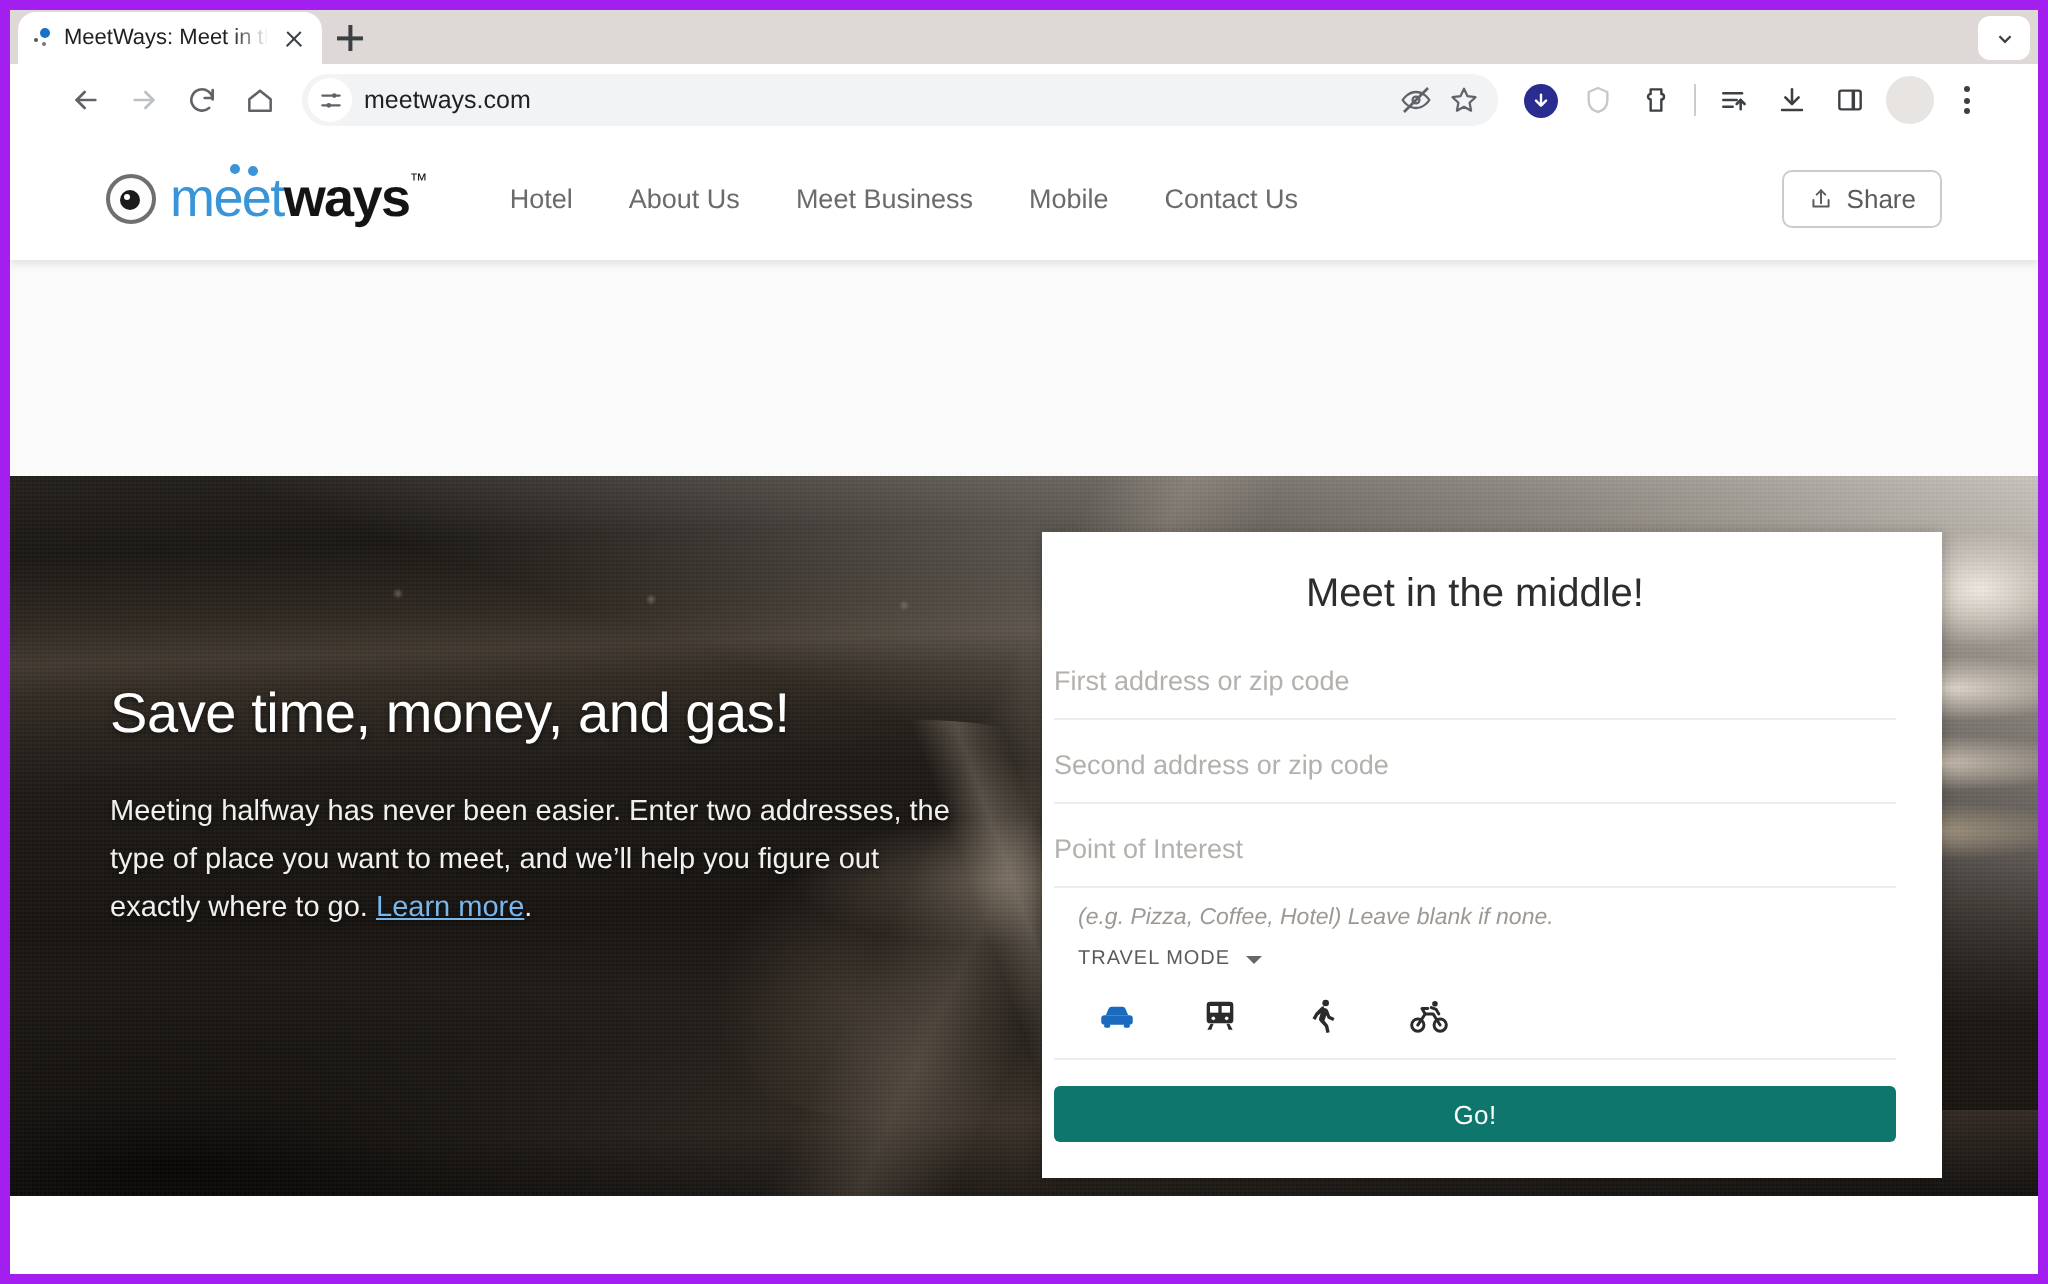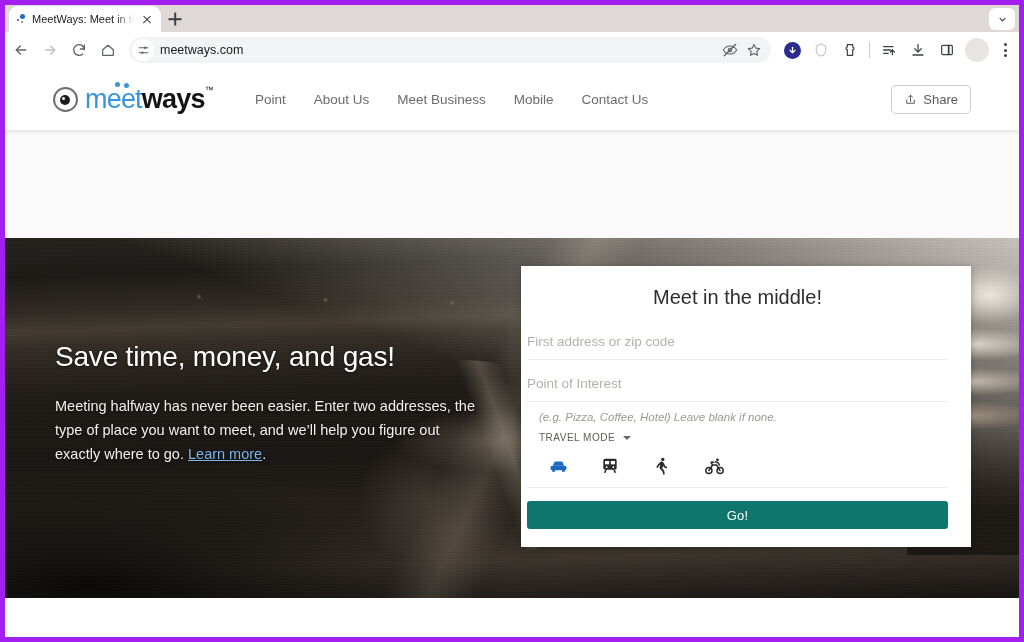--- a/index.html
+++ b/index.html
@@ -96,21 +96,21 @@
     border-radius: 6px;
     display: flex; align-items: center; justify-content: center;
     flex: 0 0 26px;
   }
 
   .toolbar {
     height: 36px;
     background: #ffffff;
     display: flex;
     align-items: center;
-    padding: 0 2px;
+    padding: 0 24px;
     gap: 1px;
   }
   .tb-btn {
     width: 28px; height: 28px;
     display: flex; align-items: center; justify-content: center;
     border-radius: 50%;
     flex: 0 0 auto;
   }
   .omnibox {
     flex: 1 1 auto;
@@ -596,21 +596,21 @@
         <span class="logo-word">
           <span class="logo-dots">
               <i></i>
               <i></i>
             </span>
           <span class="meet">meet</span><span class="ways">ways</span><span class="tm">™</span>
         </span>
       </div>
 
       <div class="navlinks">
-        <span class="navlink">Point</span>
+        <span class="navlink">Hotel</span>
         <span class="navlink">About Us</span>
         <span class="navlink">Meet Business</span>
         <span class="navlink">Mobile</span>
         <span class="navlink">Contact Us</span>
       </div>
 
       <div class="nav-spacer"></div>
 
       <div class="share-btn">
         <svg width="13" height="13" viewBox="0 0 24 24" fill="none" stroke="#5b5b5b" stroke-width="1.8" stroke-linecap="round" stroke-linejoin="round">
@@ -634,20 +634,23 @@
         <div class="hero-p"><span>Meeting halfway has never been easier. Enter two addresses, the type of place you want to meet, and we’ll help you figure out exactly where to go. </span><a href="#">Learn more</a><span>.</span></div>
       </div>
 
       <div class="card">
         <div class="card-title">Meet in the middle!</div>
 
         <div class="field">
           <input type="text" placeholder="First address or zip code" style="">
         </div>
 
+        <div class="field">
+          <input type="text" placeholder="Second address or zip code" style="">
+        </div>
 
         <div class="field tight">
           <input type="text" placeholder="Point of Interest" style="">
         </div>
 
         <div class="helper">(e.g. Pizza, Coffee, Hotel) Leave blank if none.</div>
 
         <div class="travel-row">
           <span class="travel-label">TRAVEL MODE</span>
           <span class="caret-down"></span>

